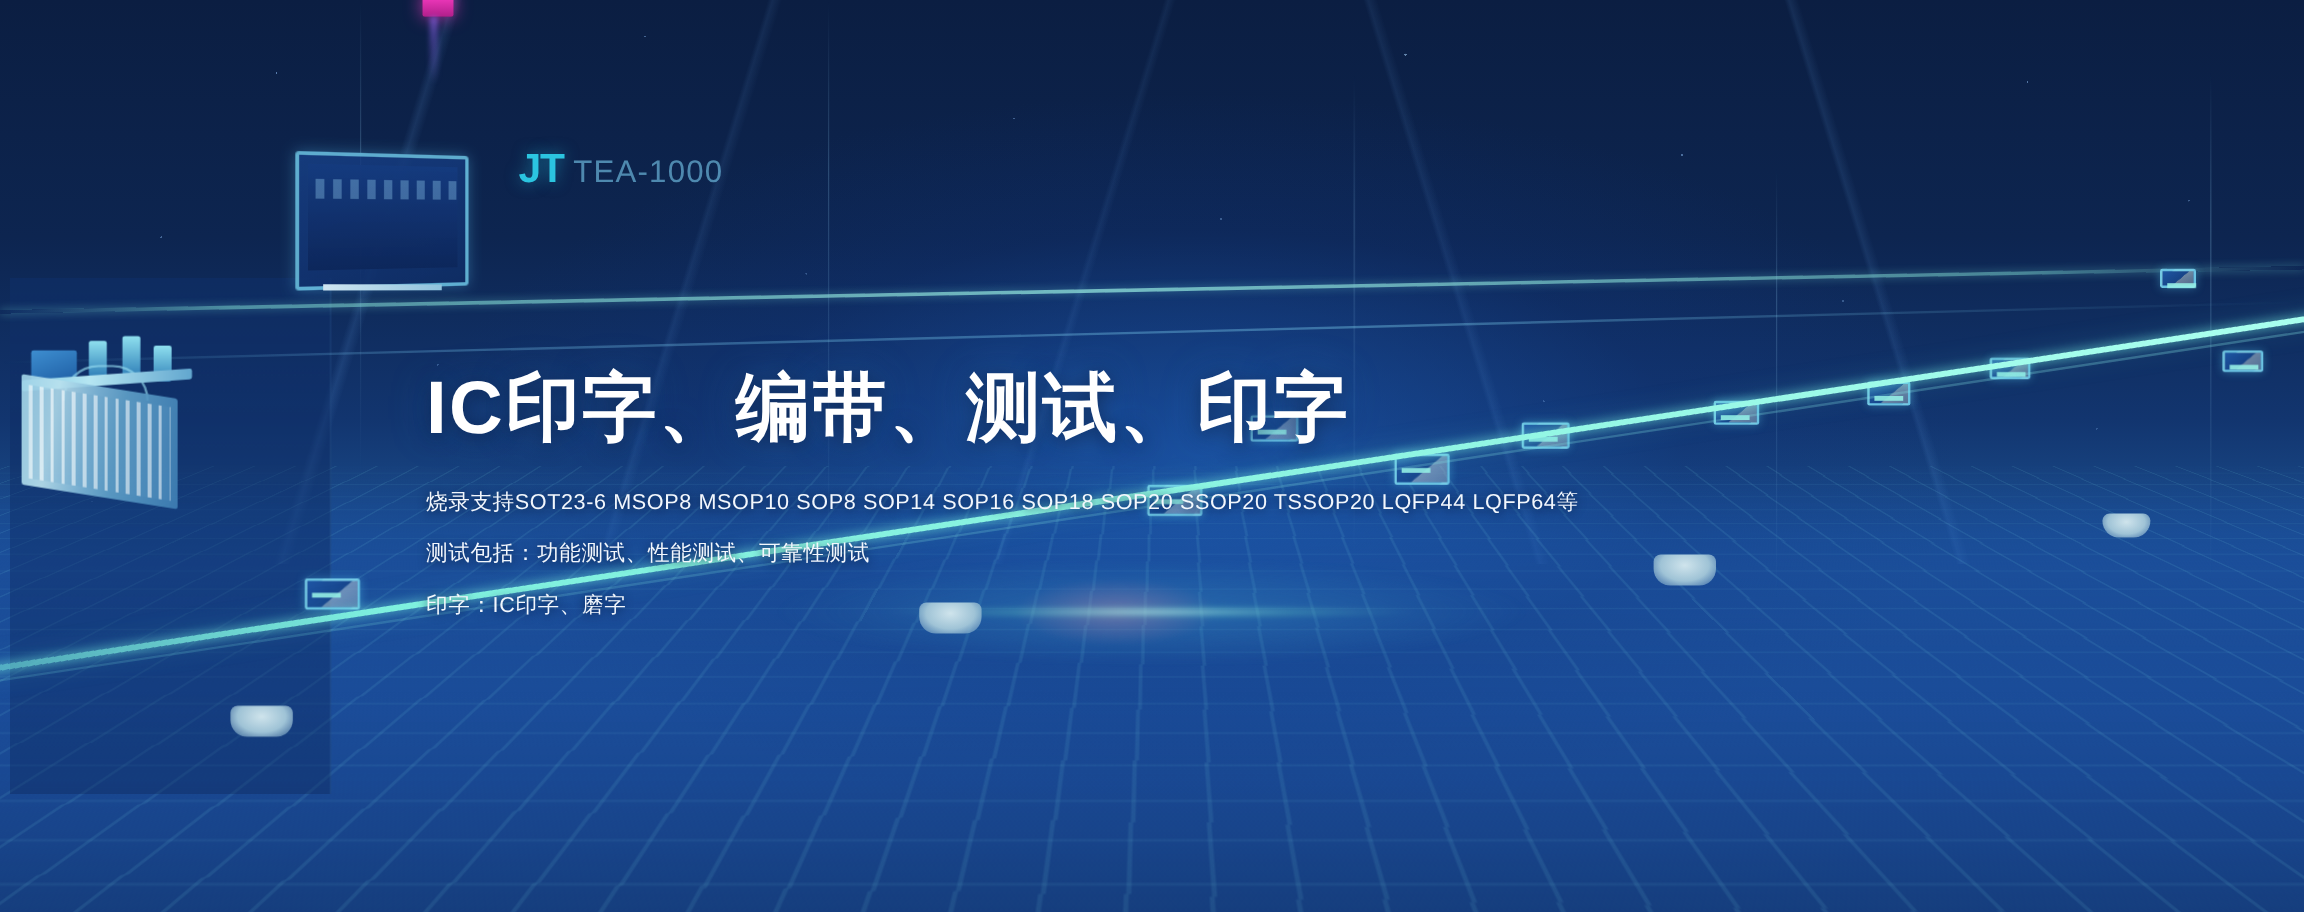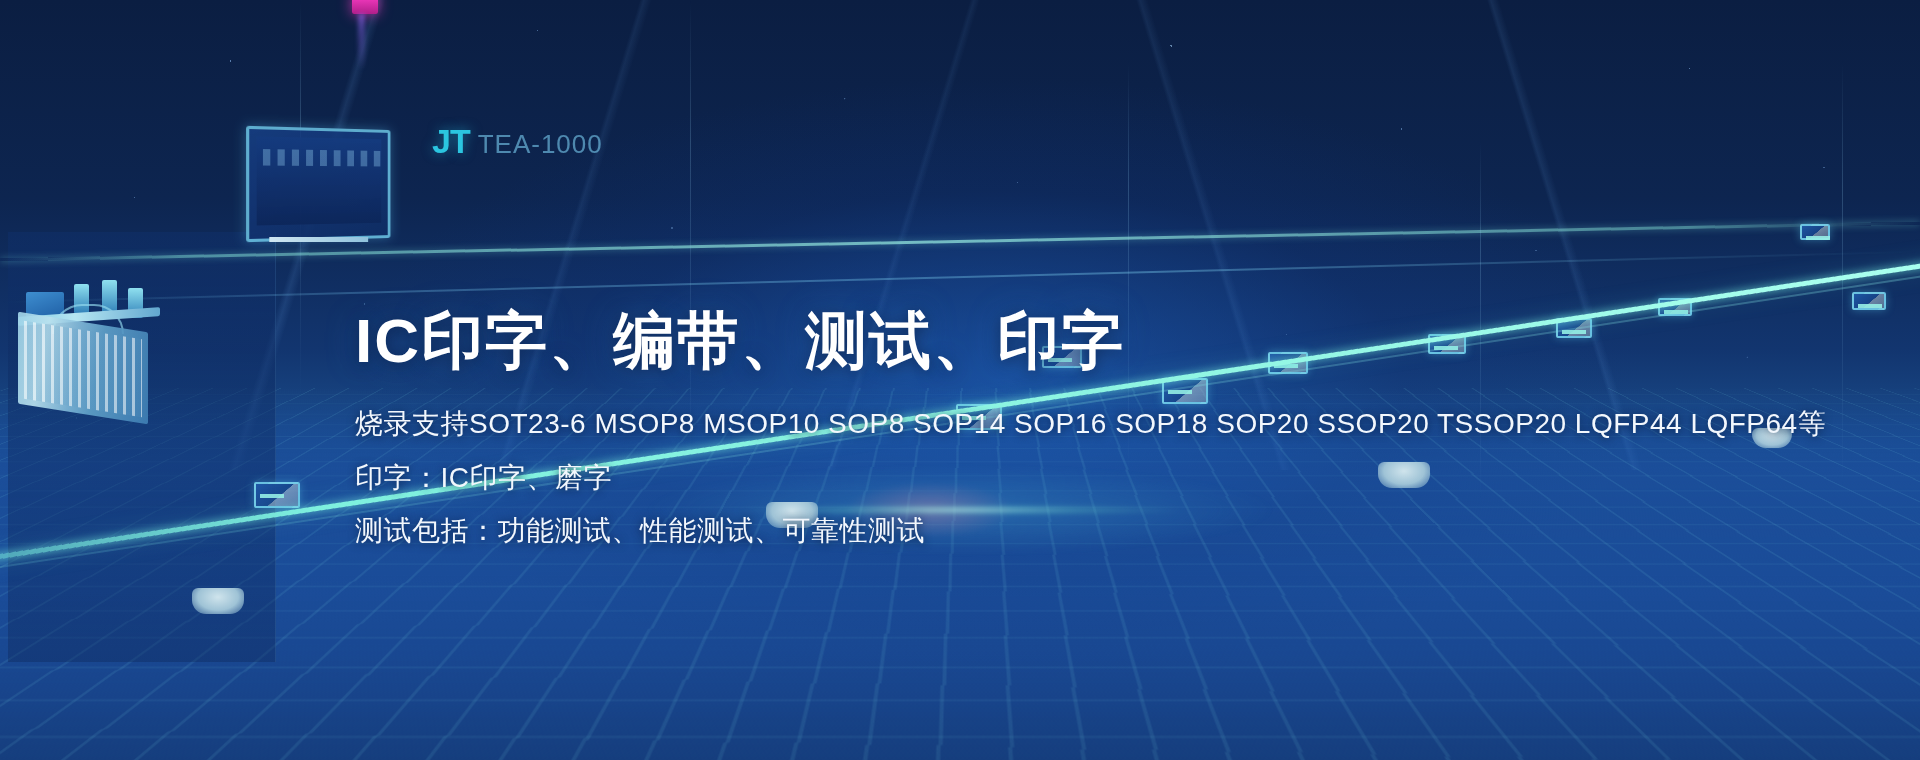--- a/index.html
+++ b/index.html
@@ -275,21 +275,21 @@
     font-size:62px;
     font-weight:bold;
     color:#ffffff;
     letter-spacing:2px;
     line-height:1.12;
     text-shadow:0 2px 16px rgba(10,30,70,.85), 0 0 32px rgba(60,140,220,.45);
     white-space:nowrap;
   }
   .sublist { margin-top:34px; }
   .subline {
-    font-size:28px;
+    font-size:18px;
     color:#f2f7fd;
     line-height:1.05;
     margin-bottom:24px;
     letter-spacing:.5px;
     text-shadow:0 1px 8px rgba(8,26,60,.9);
     white-space:nowrap;
   }
 </style>
 </head>
 <body>
@@ -354,18 +354,18 @@
   <div class="rail"></div>
   <div class="rail-foot f1"></div>
   <div class="rail-foot f2"></div>
   <div class="rail-foot f3"></div>
   <div class="rail-foot f4"></div>
 
   <div class="content">
     <h1 class="headline">IC印字、编带、测试、印字</h1>
     <div class="sublist">
       <div class="subline">烧录支持SOT23-6  MSOP8  MSOP10  SOP8  SOP14  SOP16  SOP18  SOP20  SSOP20  TSSOP20  LQFP44  LQFP64等</div>
+      <div class="subline">测试包括：功能测试、性能测试、可靠性测试</div>
       <div class="subline">印字：IC印字、磨字</div>
-      <div class="subline">测试包括：功能测试、性能测试、可靠性测试</div>
     </div>
   </div>
 
 </div>
 
 </body></html>

